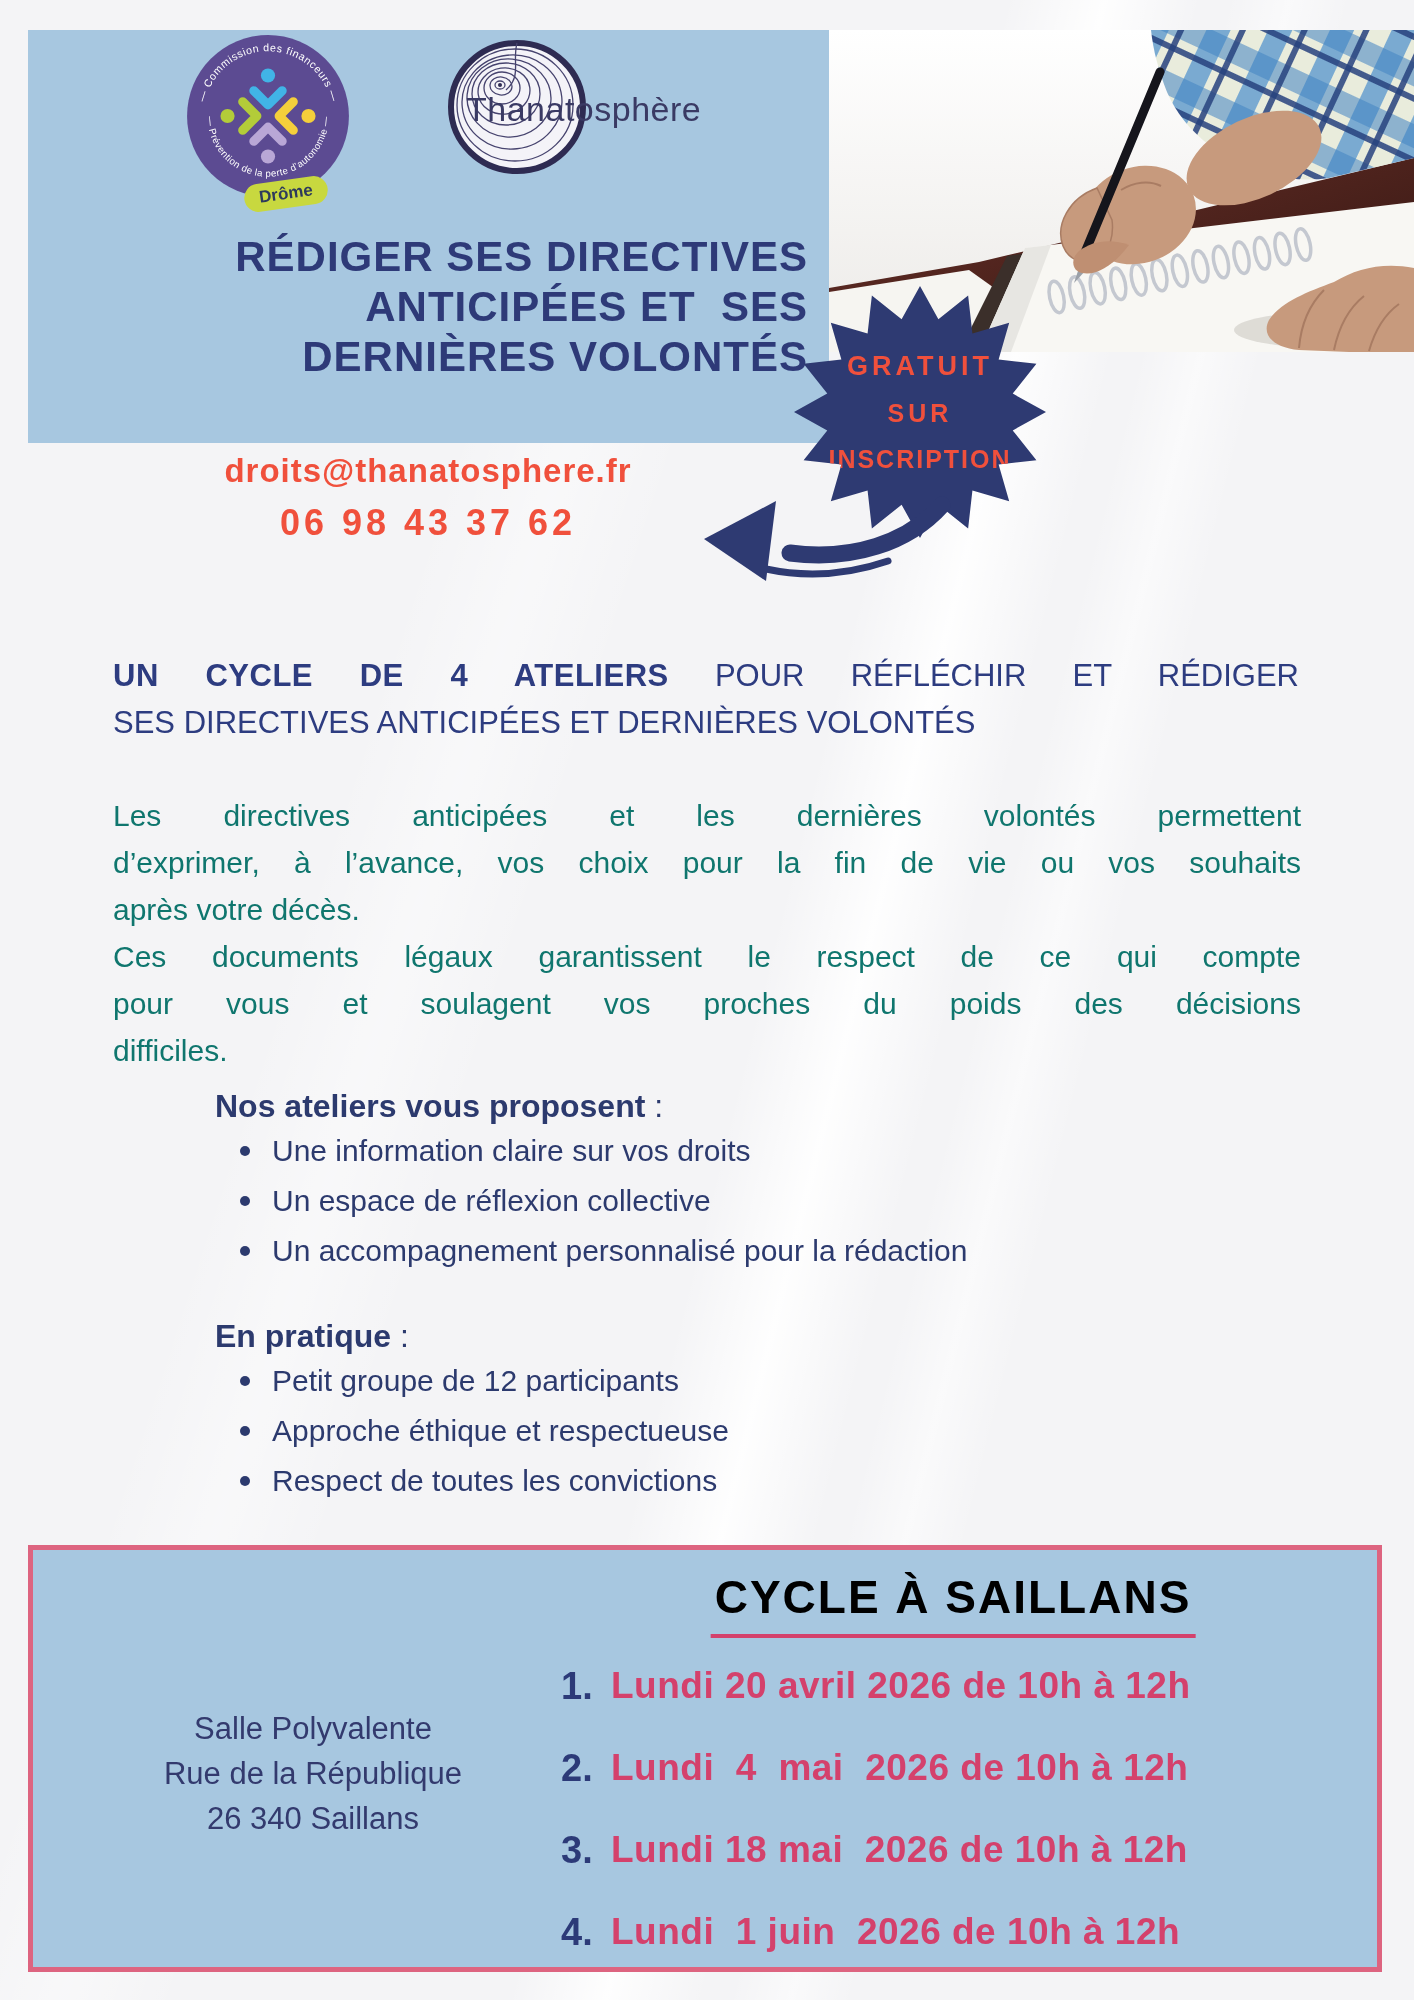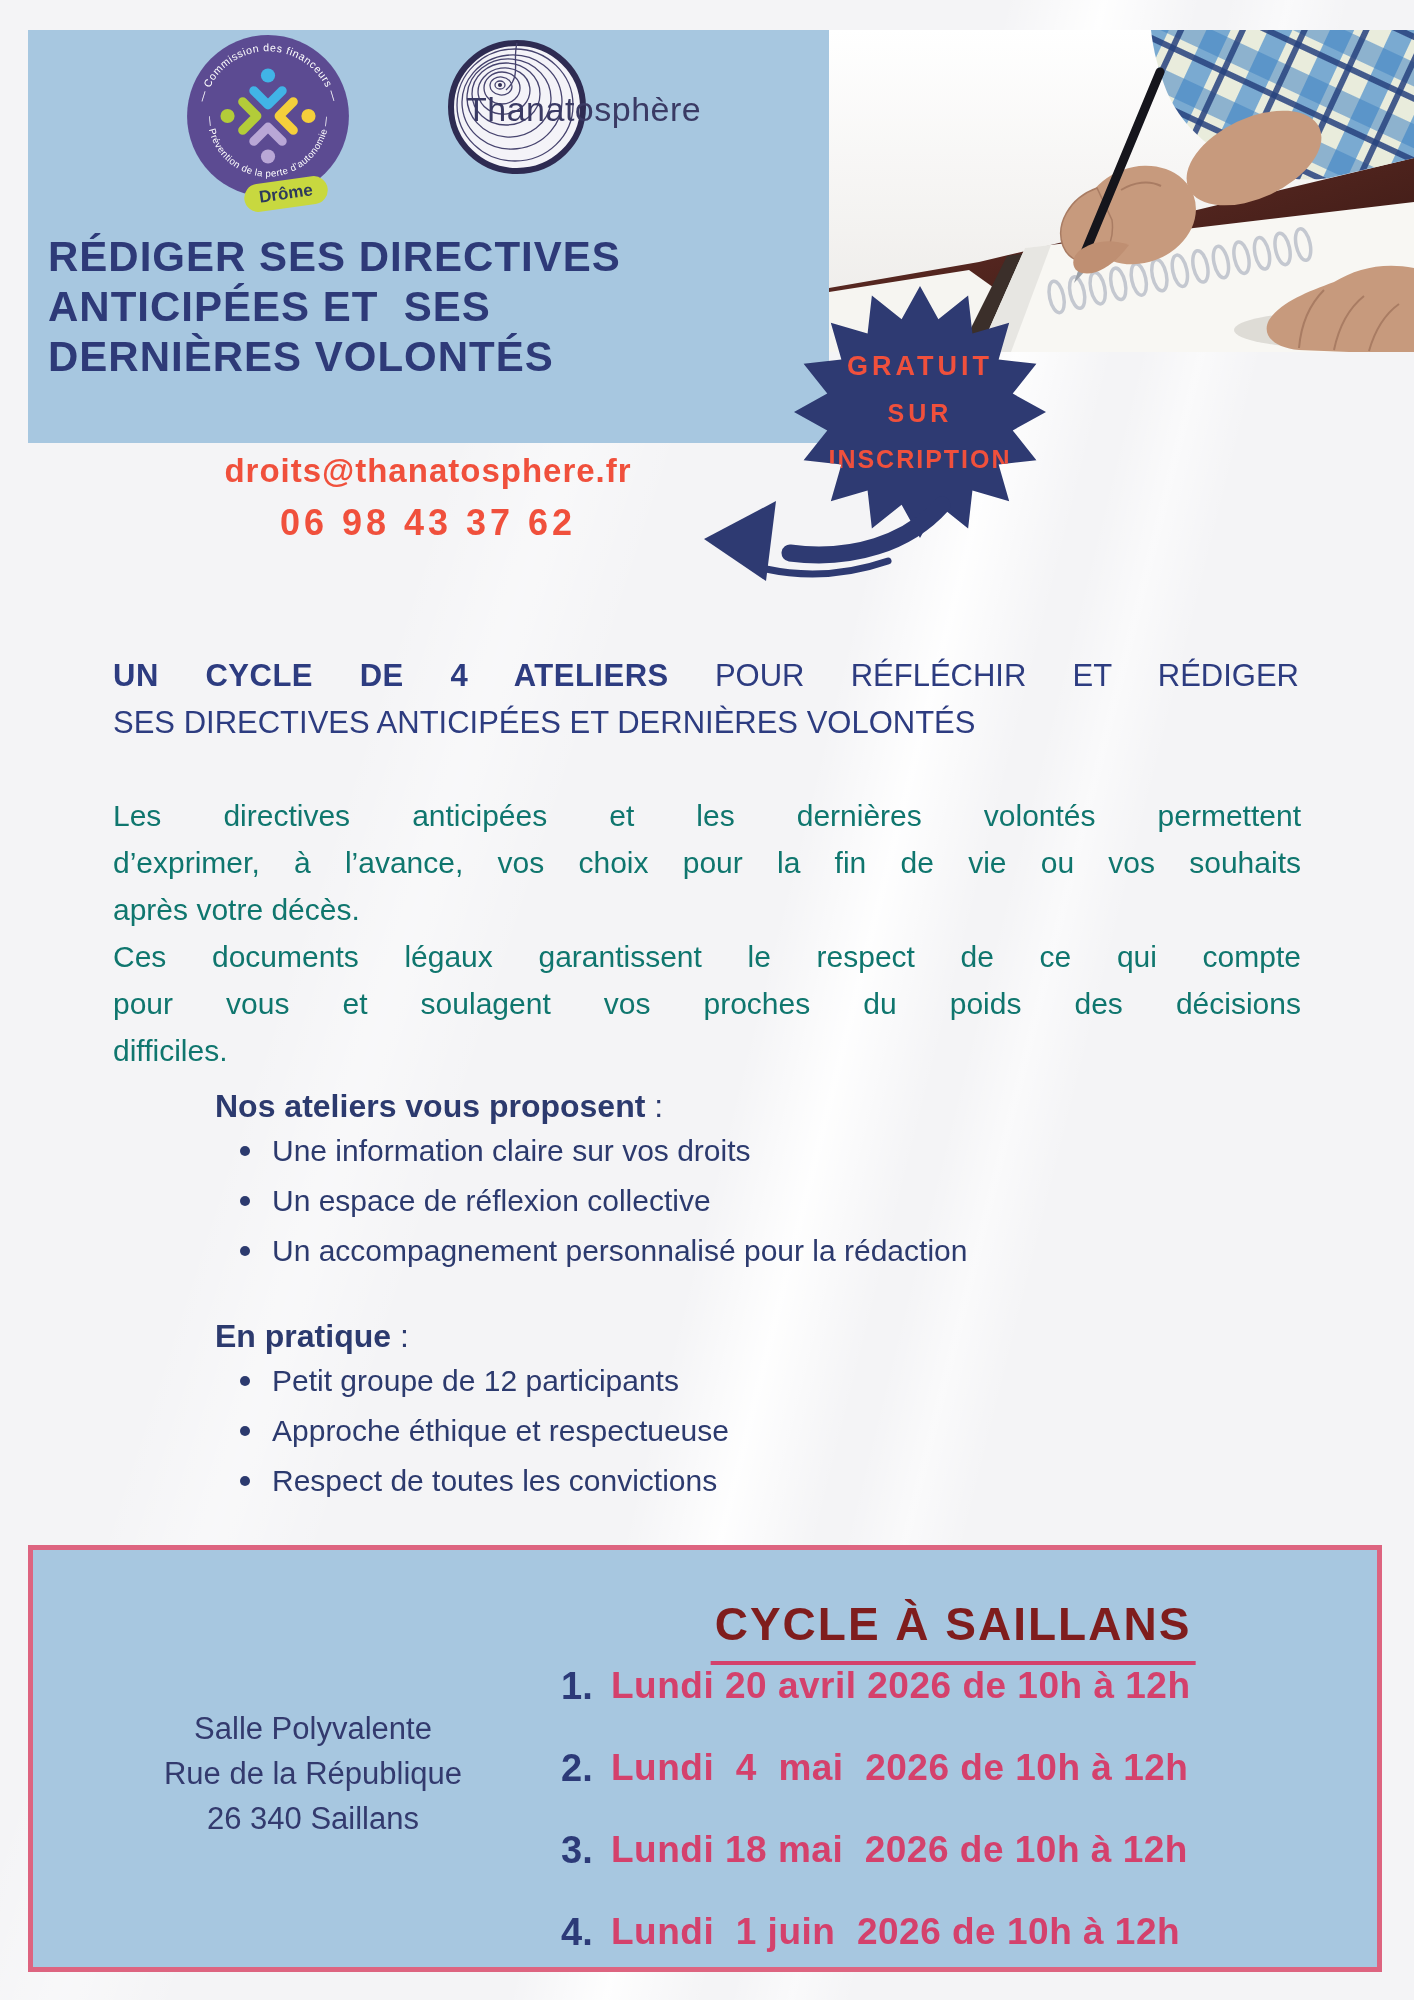--- a/index.html
+++ b/index.html
@@ -10,21 +10,21 @@
   .s2{left:980px;top:-200px;width:120px;height:2400px;transform:rotate(14deg);opacity:.6;}
   .s3{left:180px;top:300px;width:220px;height:2000px;transform:rotate(18deg);opacity:.45;}
 
   
   .header-panel{position:absolute;left:28px;top:30px;width:801px;height:413px;background:#a7c7e0;}
   .commission-logo{position:absolute;left:154px;top:0px;width:172px;height:172px;}
   .drome-badge{position:absolute;left:216px;top:150px;background:#c8d83f;color:#2e3a5c;
       font-weight:bold;font-size:17px;padding:4px 15px;border-radius:16px;transform:rotate(-8deg);}
   .thanato-logo{position:absolute;left:412px;top:4px;width:160px;height:148px;}
   .thanato-name{position:absolute;left:438px;top:60px;font-size:34px;color:#3a3a64;letter-spacing:.5px;}
-  .flyer-title{position:absolute;left:20px;top:202px;width:760px;text-align:left;
+  .flyer-title{position:absolute;left:20px;top:202px;width:760px;text-align:right;
       color:#2e3a78;font-weight:bold;font-size:42px;line-height:50px;letter-spacing:1px;}
   .flyer-title div{white-space:pre;}
 
   
   .photo{position:absolute;left:829px;top:30px;width:585px;height:322px;}
 
   
   .free-badge{position:absolute;left:794px;top:286px;width:252px;height:252px;background:#2e3a72;
       display:flex;flex-direction:column;align-items:center;justify-content:center;gap:17px;
       clip-path:polygon(100% 50%,86.8% 57.3%,96.2% 69.1%,81.2% 70.8%,85.4% 85.4%,70.8% 81.2%,
@@ -61,22 +61,22 @@
   .offers-list{top:1126px;}
   .practice-list{top:1356px;}
   .bullet-list li{height:50px;display:flex;align-items:center;}
   .bullet-list li::before{content:"";flex:none;width:10px;height:10px;border-radius:50%;
       background:#2c3a6e;margin-right:22px;}
 
   
   .schedule-box{position:absolute;left:28px;top:1545px;width:1354px;height:427px;
       background:#a7c7e0;border:5px solid #dd6480;box-sizing:border-box;}
   .schedule-title{position:absolute;left:920px;top:20px;transform:translateX(-50%);
-      color:#7f1d1d;font-size:46px;font-weight:bold;letter-spacing:2px;white-space:nowrap;
-      border-bottom:4px solid #d4416c;padding:0 4px 10px 4px;margin-top:27px;}
+      color:#000000;font-size:46px;font-weight:bold;letter-spacing:2px;white-space:nowrap;
+      border-bottom:4px solid #d4416c;padding:0 4px 10px 4px;}
   .venue{position:absolute;left:60px;top:156px;width:440px;text-align:center;
       color:#333a6e;font-size:31px;line-height:45px;}
   .sessions{position:absolute;left:528px;top:112px;}
   .session{display:flex;align-items:flex-start;height:82px;}
   .session .num{flex:none;width:50px;color:#2c3a78;font-weight:bold;font-size:38px;line-height:48px;}
   .session .txt{color:#d4416c;font-weight:bold;font-size:37px;line-height:48px;
       white-space:pre;letter-spacing:.5px;}
 </style>
 </head>
 <body>

